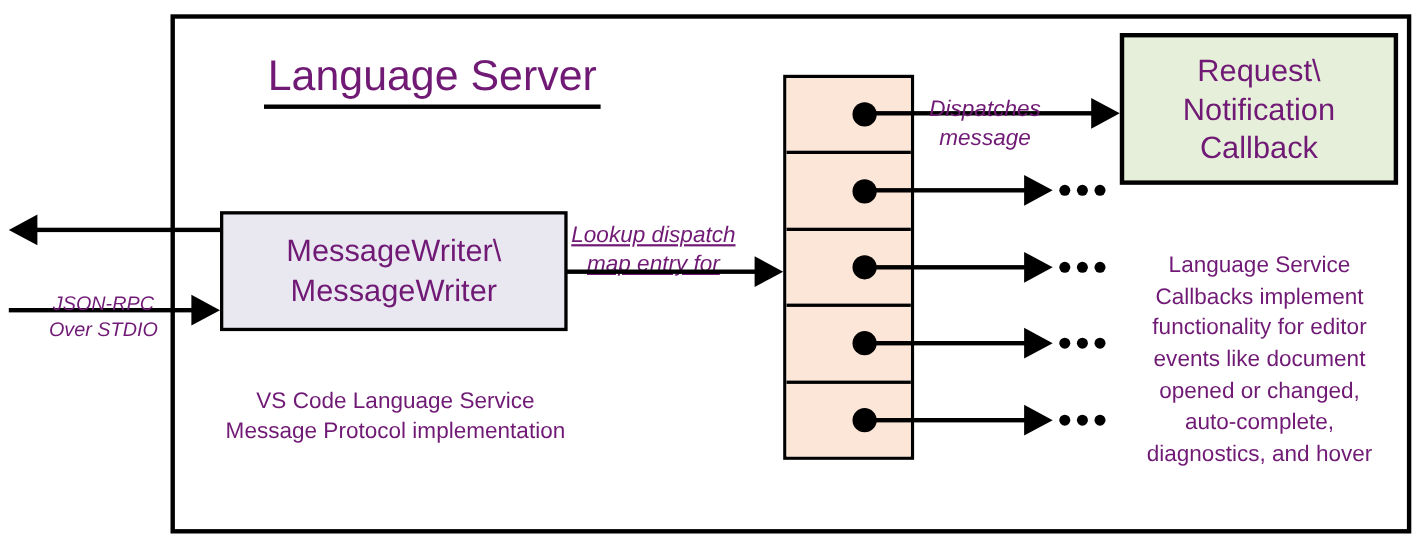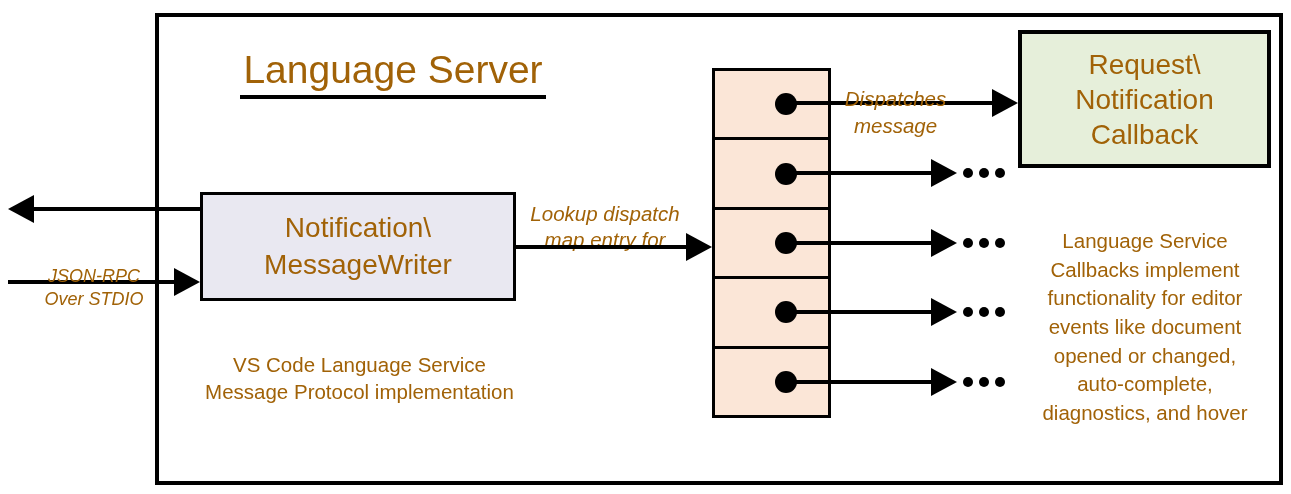--- a/index.html
+++ b/index.html
@@ -1,39 +1,39 @@
 <!DOCTYPE html>
 <html><head>
 <meta charset="utf-8">
 <style>
   html,body{margin:0;padding:0;background:#fff;}
   .canvas{
     position:relative;width:1291px;height:494px;background:#fff;overflow:hidden;
-    font-family:"Liberation Sans", sans-serif;color:#a16207;
+    font-family:"Liberation Sans", sans-serif;color:#701a75;
   }
   .outer{
     position:absolute;left:155px;top:13px;width:1128px;height:472px;
     border:4px solid #000;box-sizing:border-box;background:#fff;
   }
   .title-wrap{position:absolute;left:230px;top:48px;width:326px;text-align:center;}
   .title{
     display:inline-block;font-size:39px;line-height:1.15;
     border-bottom:4px solid #000;padding:0 3px 2px 3px;
   }
   .box{
     position:absolute;box-sizing:border-box;border:3px solid #000;
     display:flex;flex-direction:column;align-items:center;justify-content:center;
     text-align:center;
   }
   .msg-box{left:200px;top:192px;width:316px;height:109px;font-size:28px;line-height:1.32;}
   .cb-box{left:1018px;top:30px;width:253px;height:138px;border-width:4px;font-size:28px;line-height:1.25;justify-content:center;}
   .note{position:absolute;text-align:center;font-size:20.5px;margin-top:44px;}
   .italic{font-style:italic;}
   .io-label{left:18px;top:221px;width:152px;line-height:1.28;font-size:18px;}
-  .lookup-label{left:515px;top:157px;width:180px;line-height:1.26;}
+  .lookup-label{left:504px;top:157px;width:180px;line-height:1.26;text-decoration:underline;}
   .dispatches-label{left:818px;top:42px;width:155px;line-height:1.3;}
   .msg-caption{left:172px;top:307px;width:375px;line-height:1.33;}
   .map-label{left:650px;top:423px;width:245px;line-height:1.3;}
   .cb-note{left:1014px;top:183px;width:262px;line-height:1.4;}
   .map{
     position:absolute;left:712px;top:68px;width:119px;height:350px;
     box-sizing:border-box;border:3px solid #000;display:flex;flex-direction:column;
   }
   .map-cell{flex:1;background:#FBE6D7;position:relative;}
   .map-cell + .map-cell{border-top:3px solid #000;}
@@ -76,21 +76,21 @@
   <div class="arrow right" style="left:8px;top:267px;width:192px;">
     <span class="ln"></span>
     <span class="hd"></span>
   </div>
   <div class="note italic io-label">
     <div>JSON-RPC</div>
     <div>Over STDIO</div>
   </div>
 
   <div class="box msg-box" style="background:#E9E8F1;">
-    <div>Notification\</div>
+    <div>MessageWriter\</div>
     <div>MessageWriter</div>
   </div>
   <div class="note msg-caption">
     <div>VS Code Language Service</div>
     <div>Message Protocol implementation</div>
   </div>
 
   <div class="note italic lookup-label" style="font-size:20.5px;">
     <div>Lookup dispatch</div>
     <div>map entry for</div>

